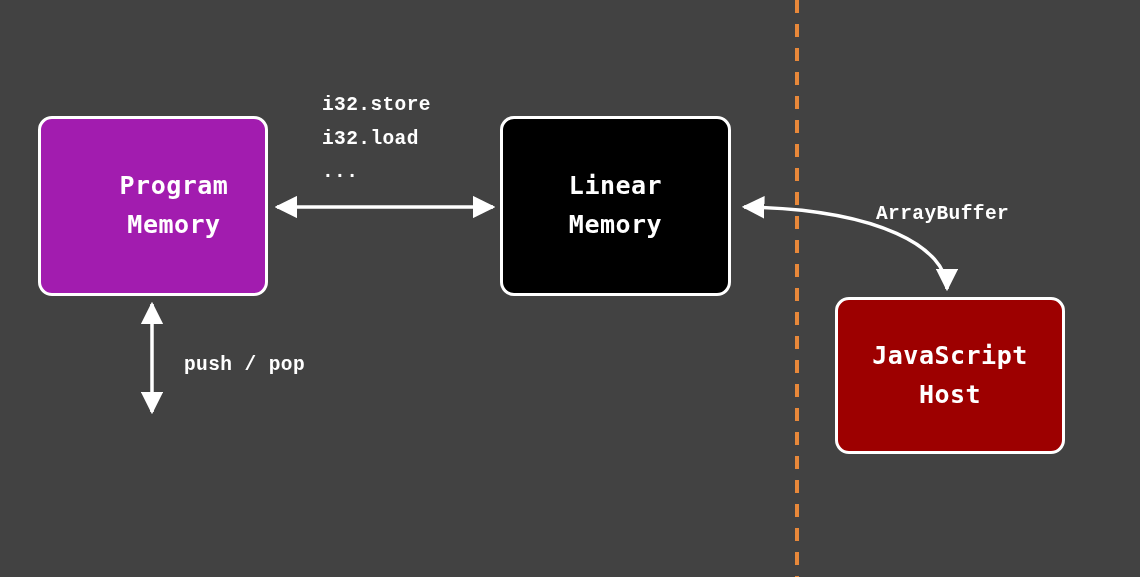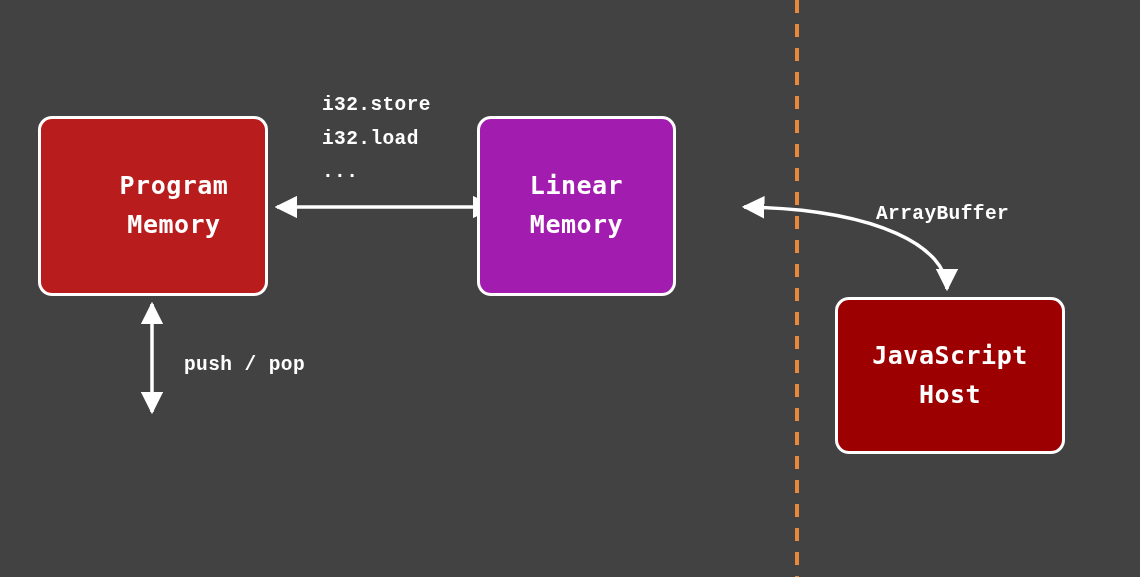--- a/index.html
+++ b/index.html
@@ -25,22 +25,22 @@
     justify-content: center;
     text-align: center;
     color: #ffffff;
     font-family: "DejaVu Sans Mono", "Liberation Mono", monospace;
     font-weight: bold;
     font-size: 25px;
     line-height: 1.55;
     letter-spacing: 0.5px;
     white-space: pre-line;
   }
-  .node-program   { left: 38px;  top: 116px; width: 230px; height: 180px; background: #b91c1c; padding-left: 42px; }
-  .node-linear    { left: 477px; top: 116px; width: 199px; height: 180px; background: #a21caf; }
+  .node-program   { left: 38px;  top: 116px; width: 230px; height: 180px; background: #a21caf; padding-left: 42px; }
+  .node-linear    { left: 500px; top: 116px; width: 231px; height: 180px; background: #000000; }
   .node-stack     { left: 37px;  top: 420px; width: 232px; height: 100px; background: #666666; }
   .node-jshost    { left: 835px; top: 297px; width: 230px; height: 157px; background: #9d0000; }
 
   .edge-label {
     position: absolute;
     color: #ffffff;
     font-family: Liberation Mono, monospace;
     font-weight: bold;
     font-size: 19.5px;
     line-height: 1.72;

